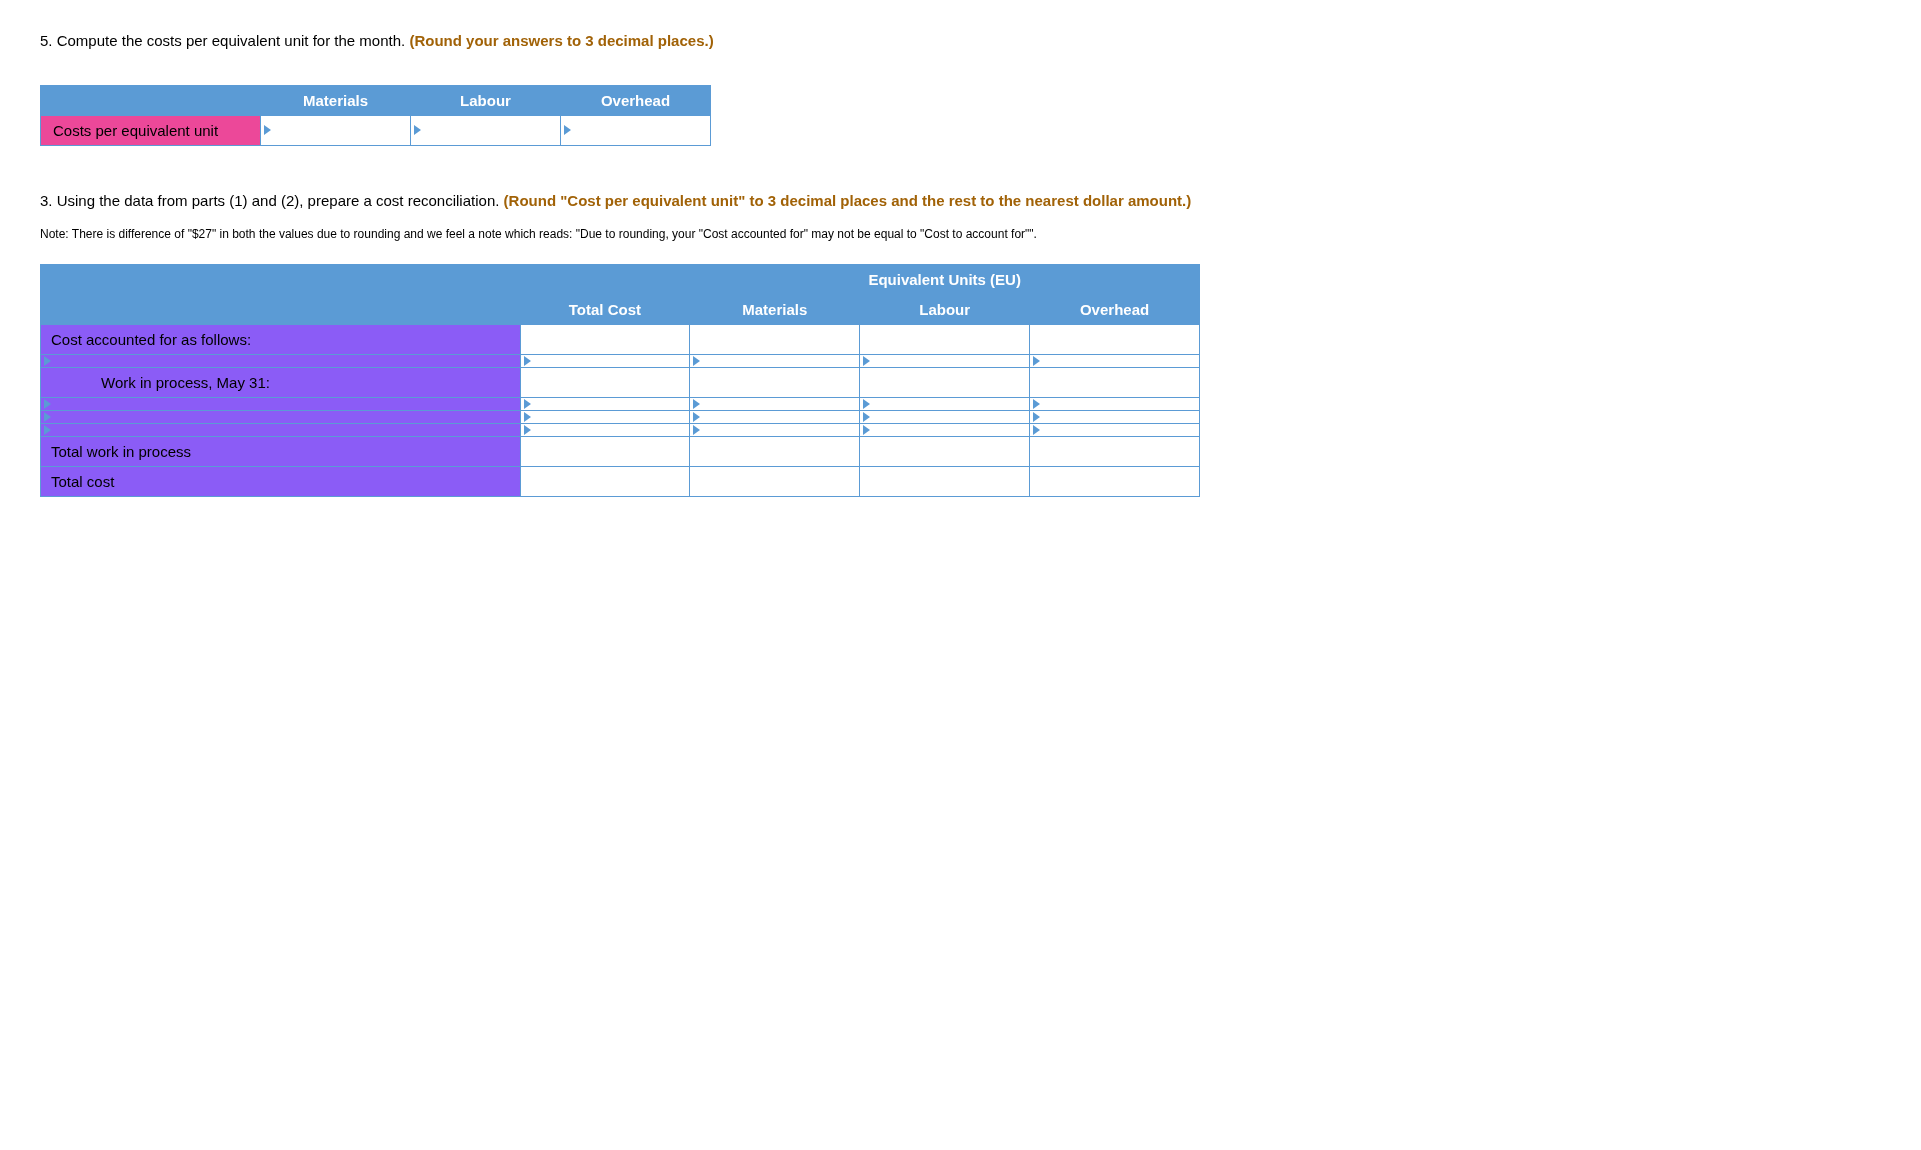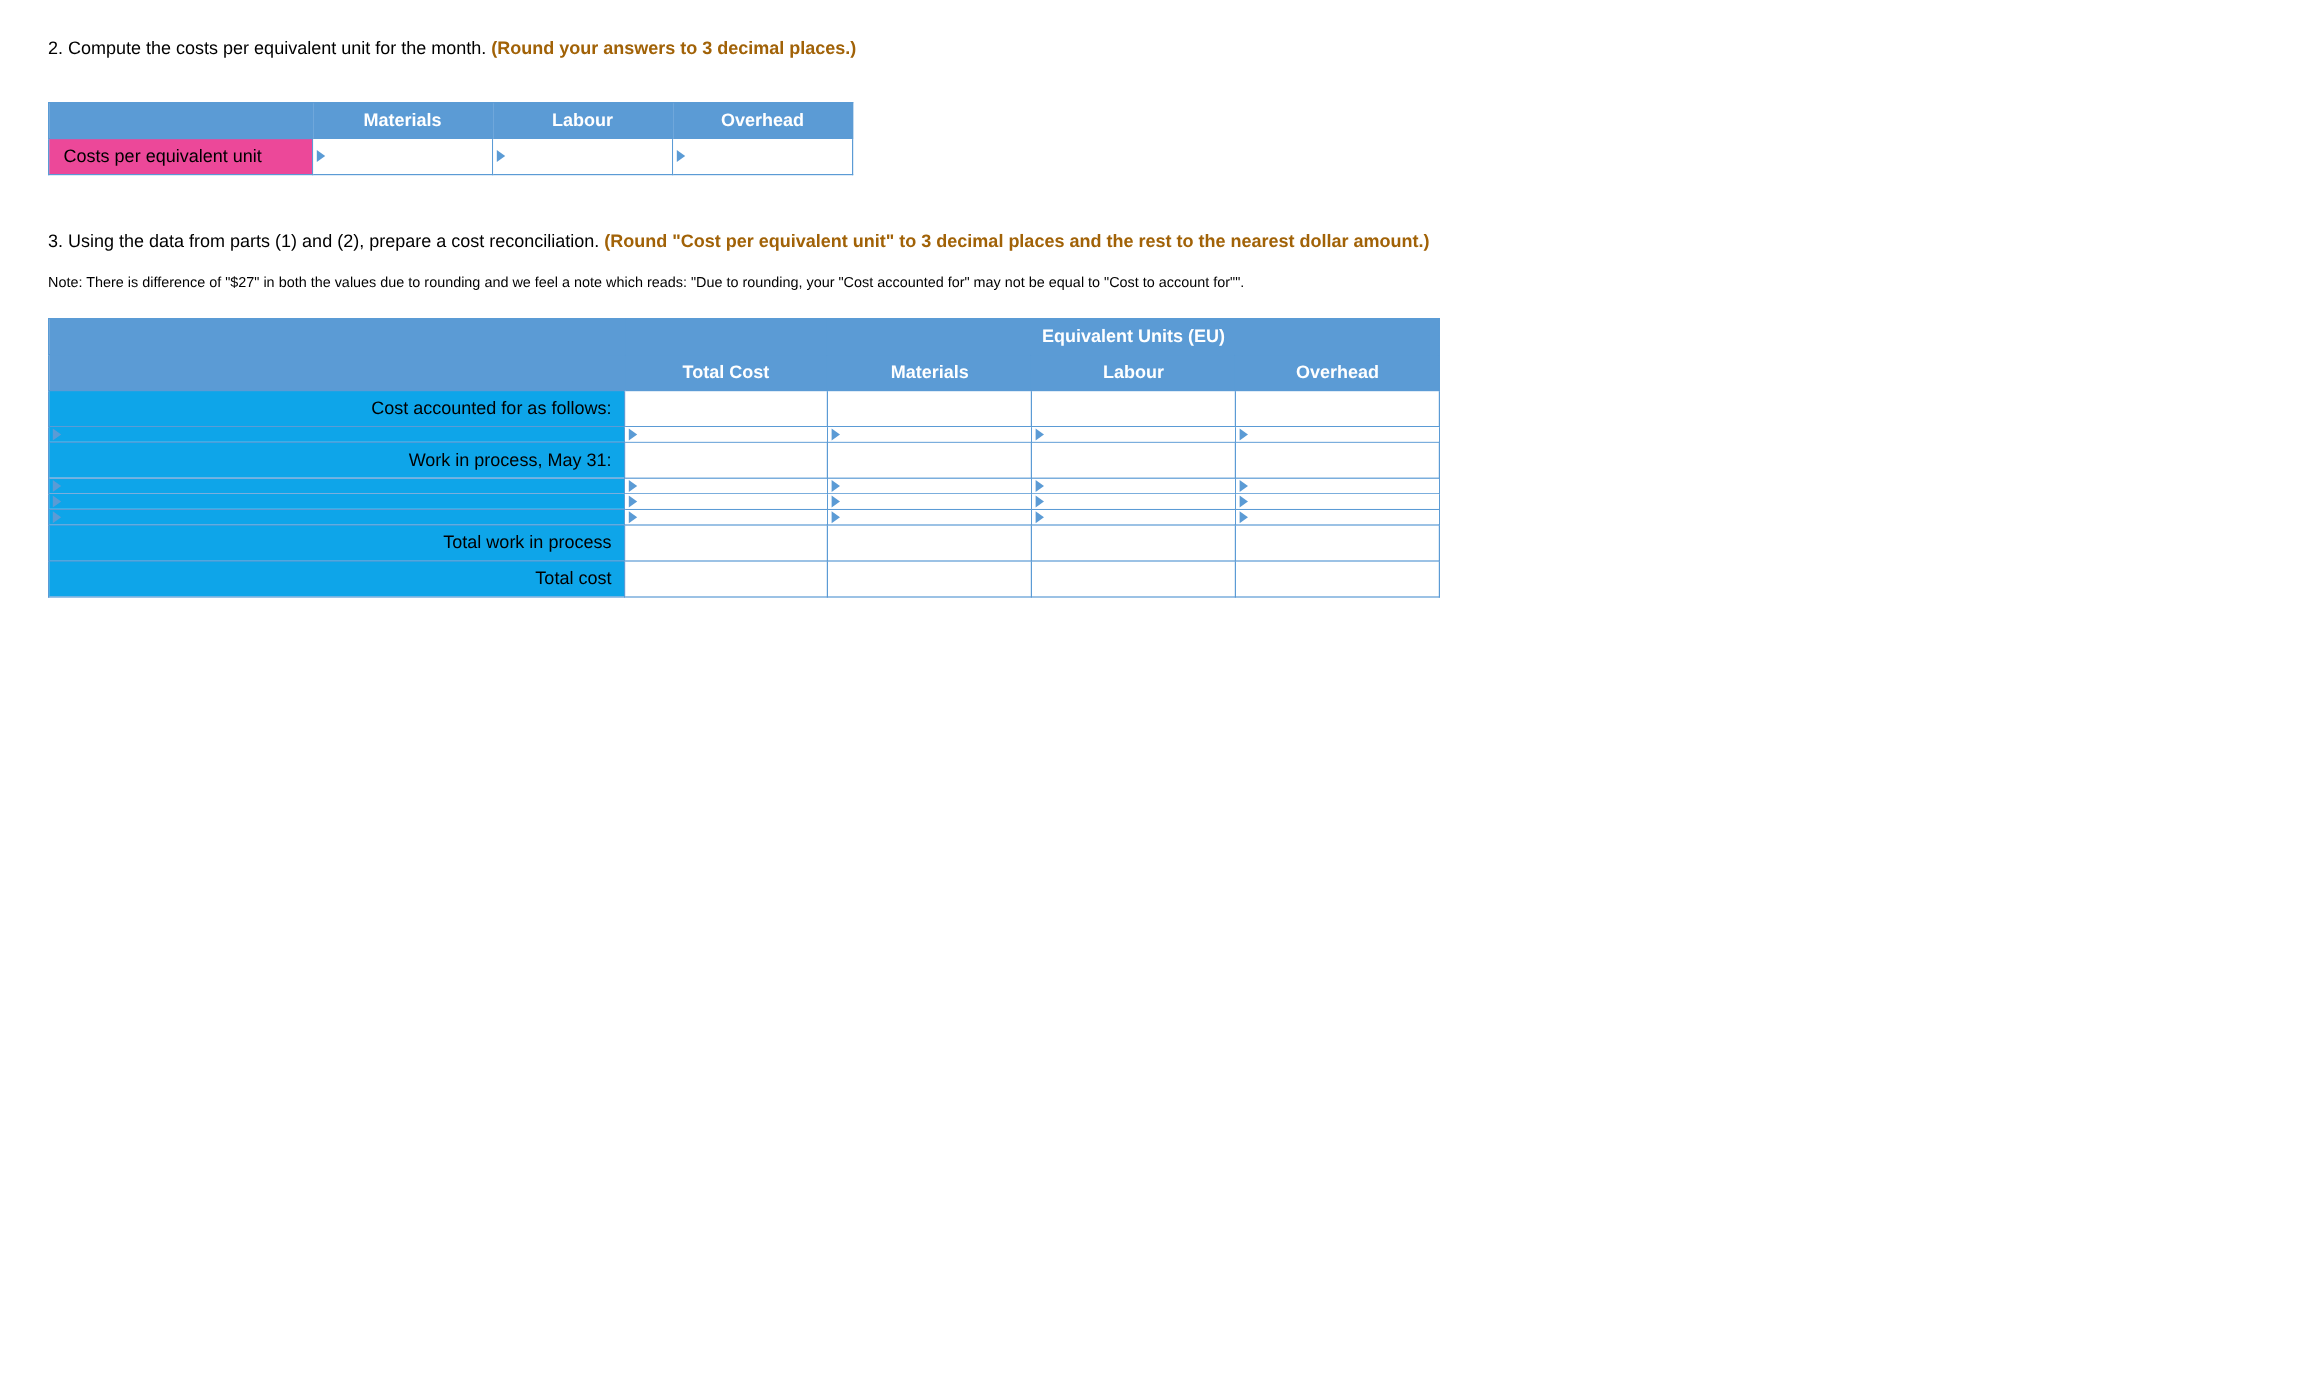--- a/index.html
+++ b/index.html
@@ -94,22 +94,22 @@
       font-weight: bold;
     }
     .table2 .header-row-sub th {
       background-color: #5b9bd5;
       color: #fff;
       font-weight: bold;
       text-align: center;
     }
     .table2 .col-left {
       width: 480px;
-      text-align: right;
-      background-color: #0ea5e9;
+      text-align: left;
+      background-color: #8b5cf6;
     }
     .table2 .col-data {
       width: 170px;
       text-align: center;
       background-color: #fff;
       position: relative;
     }
     .table2 .col-data-blank {
       width: 170px;
       background-color: #fff;
@@ -123,21 +123,21 @@
     .table2 .header-spacer {
       background-color: #5b9bd5;
       border: 1px solid #5b9bd5;
     }
   </style>
 </head>
 <body>
 
 <div class="section">
   <div class="question-header">
-    <span>2. Compute the costs per equivalent unit for the month.</span>
+    <span>5. Compute the costs per equivalent unit for the month.</span>
     <span class="red-text">(Round your answers to 3 decimal places.)</span>
   </div>
 
   <div class="table1-wrapper">
     <table class="table1">
       <thead>
         <tr>
           <th></th>
           <th>Materials</th>
           <th>Labour</th>

